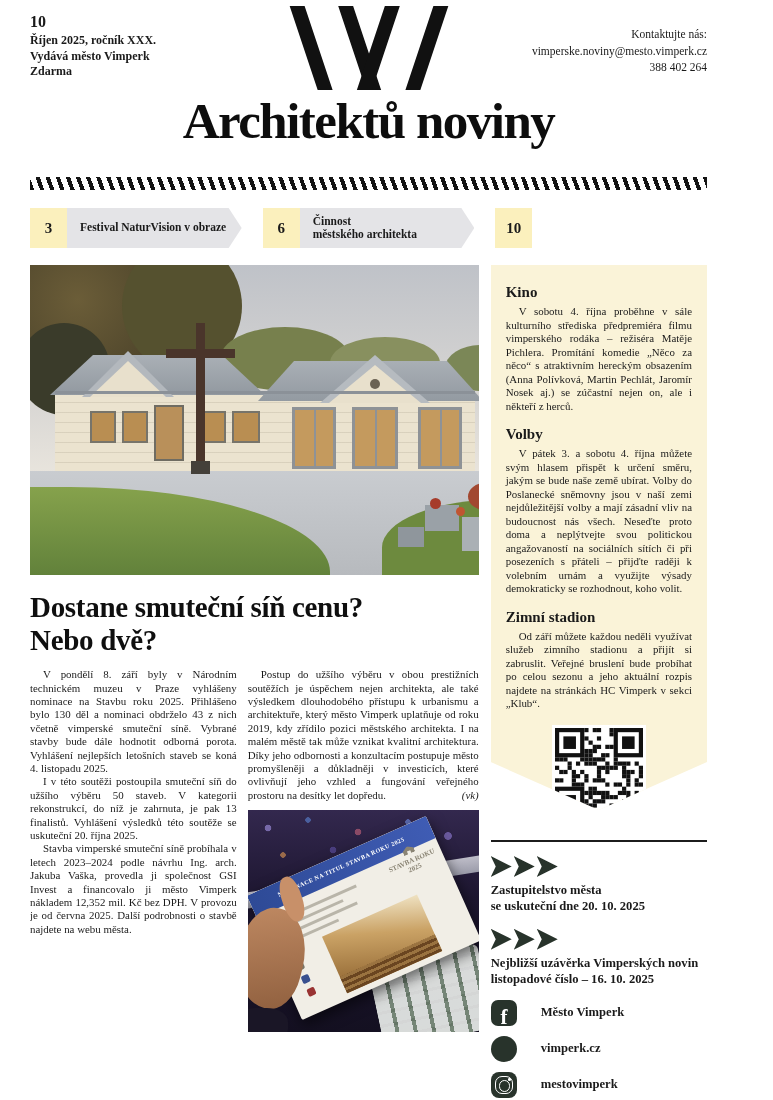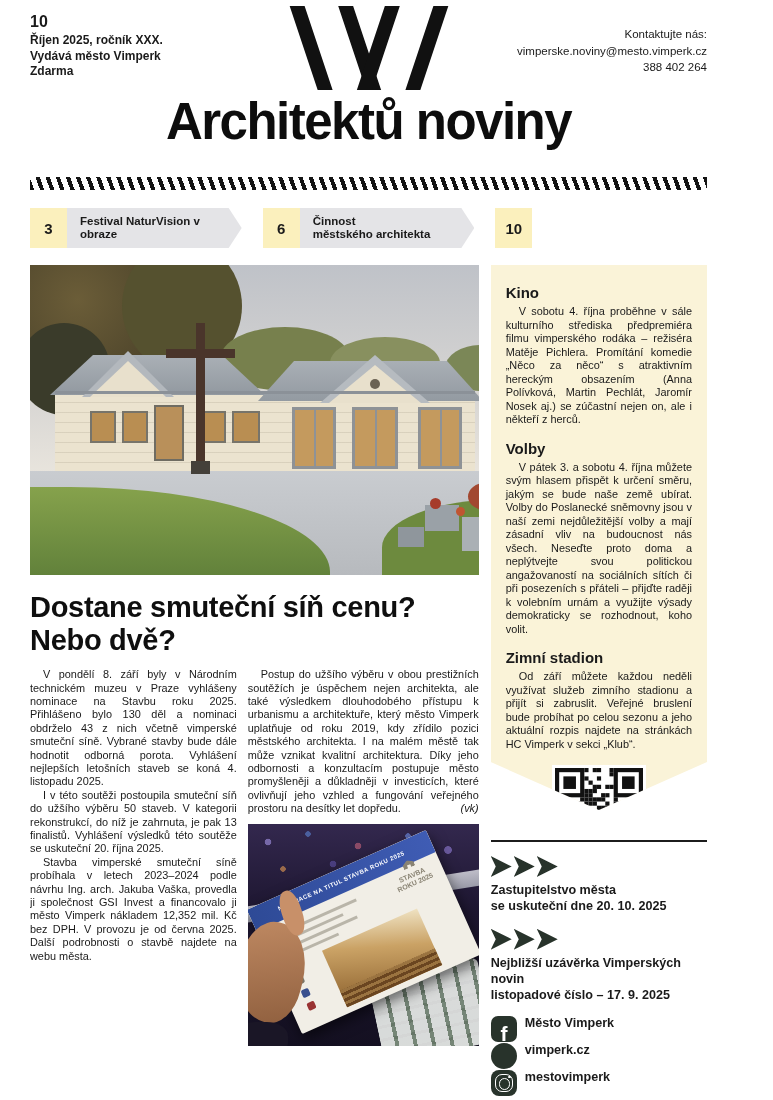--- a/index.html
+++ b/index.html
@@ -1,21 +1,21 @@
 <!DOCTYPE html>
 <html><head>
 <meta charset="utf-8">
 <style>
   :root{
     --ink:#1a1a1a; --cream:#faf3d8; --yellow:#fbf0bd; --graybar:#e4e4e7; --dark:#28332b;
   }
   *{margin:0;padding:0;box-sizing:border-box;}
   html,body{background:#fff;}
   body{font-family:"Liberation Sans","DejaVu Sans",sans-serif;color:var(--ink);}
-  .page{position:relative;width:737px;height:1100px;overflow:hidden;background:#fff;padding:0 30px;}
+  .page{position:relative;width:737px;height:1100px;overflow:hidden;background:#fff;padding:0 30px;font-family:Liberation Serif, serif;}
   .preline{white-space:pre-line;}
 
   
   header{position:relative;height:192px;}
   .mh-left{position:absolute;left:0;top:12px;font-weight:700;font-size:12px;line-height:1.28;}
   .issue-no{font-size:16px;font-weight:800;margin-bottom:1px;}
   .mh-right{position:absolute;right:0;top:26px;text-align:right;font-size:11.5px;line-height:1.45;}
   .mh-logo{position:absolute;left:50%;top:6px;transform:translateX(-50%);width:160px;height:84px;}
   .mh-title{position:absolute;left:0;right:0;top:92px;text-align:center;font-size:51px;font-weight:800;letter-spacing:-1.5px;color:#0d0d0d;}
   .zigzag{position:absolute;left:0;right:0;top:177px;height:13px;
@@ -129,21 +129,21 @@
   .cream section:first-child .sb-title{margin-top:5px;}
   .sb-text{font-size:10.9px;line-height:1.24;text-align:justify;text-indent:13px;}
   .qr{width:94px;height:94px;margin:14px auto 0;background:#fff;padding:3px;}
   .rule{height:2px;background:#1c1c1c;margin-top:30px;}
   .notice{margin-top:14px;}
   .arrows{display:flex;margin-bottom:5px;}
   .arrow{width:21px;height:21px;background:var(--dark);margin-right:2px;
     clip-path:polygon(0 0,100% 50%,0 100%,24% 50%);}
   .notice-text{font-size:12.6px;font-weight:800;line-height:1.3;}
   .social{margin-top:12px;}
-  .s-row{display:flex;gap:8px;height:27px;}
+  .s-row{display:flex;align-items:center;gap:24px;margin-top:9px;height:27px;}
   .s-label{font-size:12.6px;font-weight:800;}
   .icon-fb{width:26px;height:26px;border-radius:7px;background:var(--dark);overflow:hidden;position:relative;}
   .icon-fb::after{content:"f";position:absolute;left:50%;bottom:-4px;transform:translateX(-45%);
     color:#fff;font-weight:800;font-size:21px;}
   .icon-ig{width:26px;height:26px;border-radius:8px;background:var(--dark);position:relative;}
   .icon-ig::before{content:"";position:absolute;inset:4px;border:1.8px solid #fff;border-radius:7px;}
   .icon-ig::after{content:"";position:absolute;left:8.2px;top:8.2px;width:9.6px;height:9.6px;border:1.8px solid #fff;border-radius:50%;}
   .ig-dot{position:absolute;right:6px;top:6px;width:2.6px;height:2.6px;background:#fff;border-radius:50%;}
   .icon-globe{width:26px;height:26px;border-radius:50%;background:var(--dark);}
 </style>
@@ -441,21 +441,21 @@
 se uskuteční dne 20. 10. 2025</div>
       </div>
 
       <div class="notice">
         <div class="arrows">
           <span class="arrow"></span>
           <span class="arrow"></span>
           <span class="arrow"></span>
         </div>
         <div class="notice-text preline">Nejbližší uzávěrka Vimperských novin
-listopadové číslo – 17. 9. 2025</div>
+listopadové číslo – 16. 10. 2025</div>
       </div>
 
       <div class="social">
         <div class="s-row">
           <span class="icon-fb"></span>
           <span class="s-label">Město Vimperk</span>
         </div>
         <div class="s-row">
           <span class="icon-globe"></span>
           <span class="s-label">vimperk.cz</span>

